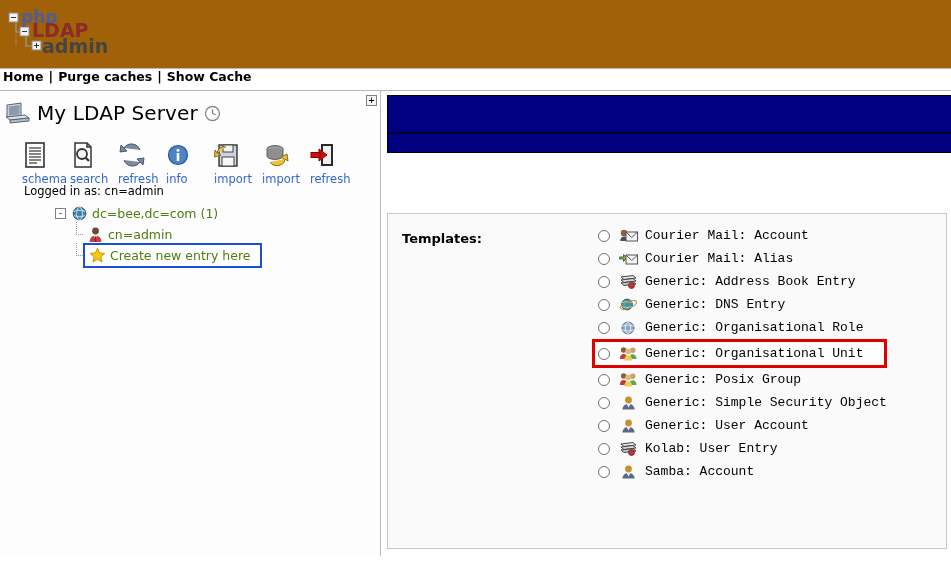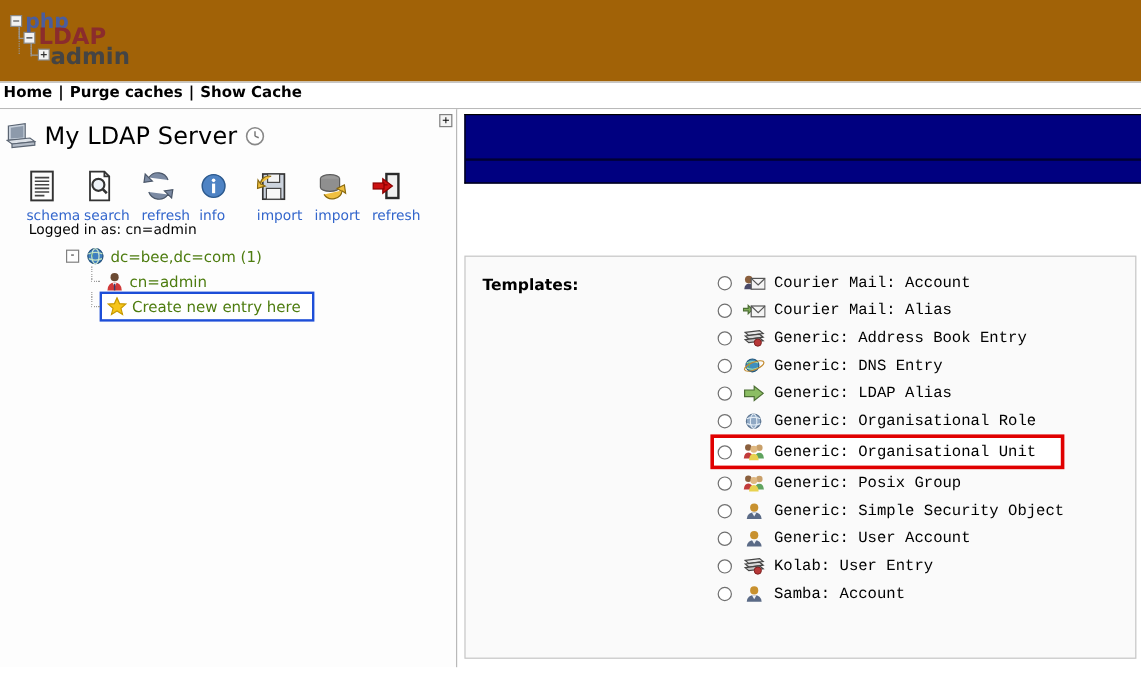--- a/index.html
+++ b/index.html
@@ -387,29 +387,20 @@
             <circle cx="8" cy="7.5" r="5.4" fill="#3f8fbf" stroke="#24567a" stroke-width="0.9"></circle>
             <path d="M3 5.5 Q8 3.4 13 5.5" fill="none" stroke="#a9e0a9" stroke-width="1"></path>
             <path d="M3.2 9.6 Q8 11.8 12.8 9.6" fill="none" stroke="#a9e0a9" stroke-width="1"></path>
             <path d="M4.5 4.2 Q7 6.5 5.5 10" fill="#5fb35f"></path>
             <ellipse cx="9.5" cy="8" rx="8.6" ry="3.2" fill="none" stroke="#c28a2e" stroke-width="1" transform="rotate(-22 9.5 8)"></ellipse>
           </svg>
         </span>
         <span class="tpl-lbl">Generic: DNS Entry</span>
       </div>
 
-      <div class="tpl-row">
-        <span class="radio"></span>
-        <span class="tpl-ico">
-          <svg width="19" height="16" viewBox="0 0 19 16">
-            <path d="M1.5 5 H9.5 V1.8 L17 7.8 L9.5 13.8 V10.6 H1.5 Z" fill="#8bbd63" stroke="#4c6e34" stroke-width="1"></path>
-          </svg>
-        </span>
-        <span class="tpl-lbl">Generic: LDAP Alias</span>
-      </div>
 
       <div class="tpl-row">
         <span class="radio"></span>
         <span class="tpl-ico">
           <svg width="19" height="16" viewBox="0 0 19 16">
             <circle cx="9" cy="8" r="6" fill="#8fa8c4" stroke="#5b7490" stroke-width="1"></circle>
             <path d="M3.3 6 Q9 3.7 14.7 6" fill="none" stroke="#e2ecf5" stroke-width="1"></path>
             <path d="M3.3 10 Q9 12.3 14.7 10" fill="none" stroke="#e2ecf5" stroke-width="1"></path>
             <ellipse cx="9" cy="8" rx="2.7" ry="6" fill="none" stroke="#e2ecf5" stroke-width="0.9"></ellipse>
           </svg>

